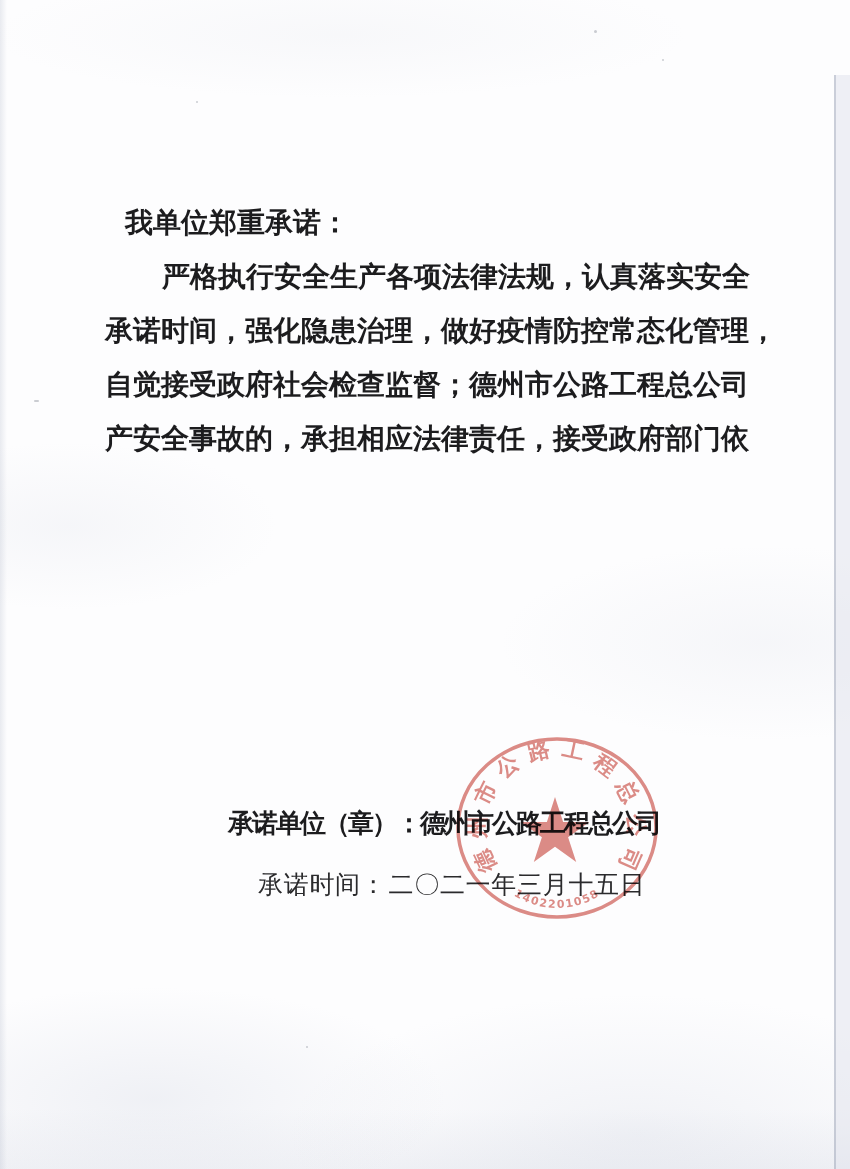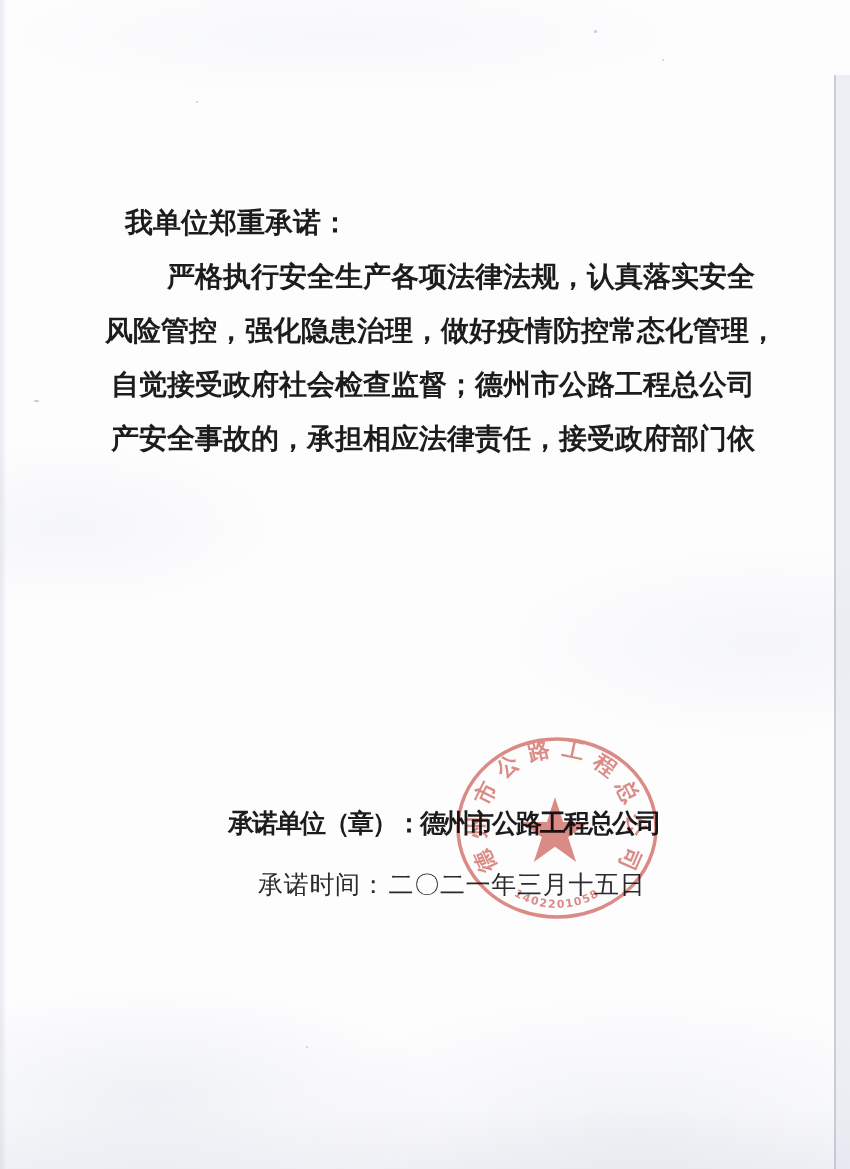--- a/index.html
+++ b/index.html
@@ -60,21 +60,21 @@
     left: 105px;
     top: 196px;
     width: 650px;
     font-size: 28px;
     font-weight: bold;
     line-height: 54px;
     color: #1c1c1e;
     letter-spacing: 0;
   }
   .opening-line { padding-left: 20px; }
-  .body-line { white-space: nowrap; text-align: right; }
+  .body-line { white-space: nowrap; }
   .body-line.first { text-indent: 57px; }
 
   
   .sig-unit {
     position: absolute;
     left: 228px; top: 806px;
     font-size: 26px;
     font-weight: bold;
     letter-spacing: -2px;
     color: #1c1c1e;
@@ -113,21 +113,21 @@
   <div class="edge-line-right"></div>
   <div class="dust d1"></div>
   <div class="dust d2"></div>
   <div class="dust d3"></div>
   <div class="dust d4"></div>
   <div class="dust d5"></div>
 
   <div class="letter-body">
     <div class="opening-line">我单位郑重承诺：</div>
     <div class="body-line first">严格执行安全生产各项法律法规，认真落实安全</div>
-    <div class="body-line">风险管控，强化隐患治理，做好疫情防控常态化管理，</div>
+    <div class="body-line">承诺时间，强化隐患治理，做好疫情防控常态化管理，</div>
     <div class="body-line">自觉接受政府社会检查监督；德州市公路工程总公司</div>
     <div class="body-line">产安全事故的，承担相应法律责任，接受政府部门依</div>
   </div>
 
   <div class="sig-unit">
     <span>承诺单位（章）：</span><span>德州市公路工程总公司</span>
   </div>
   <div class="sig-date">
     <span>承诺时间：</span><span class="date-value">二〇二一年三月十五日</span>
   </div>

